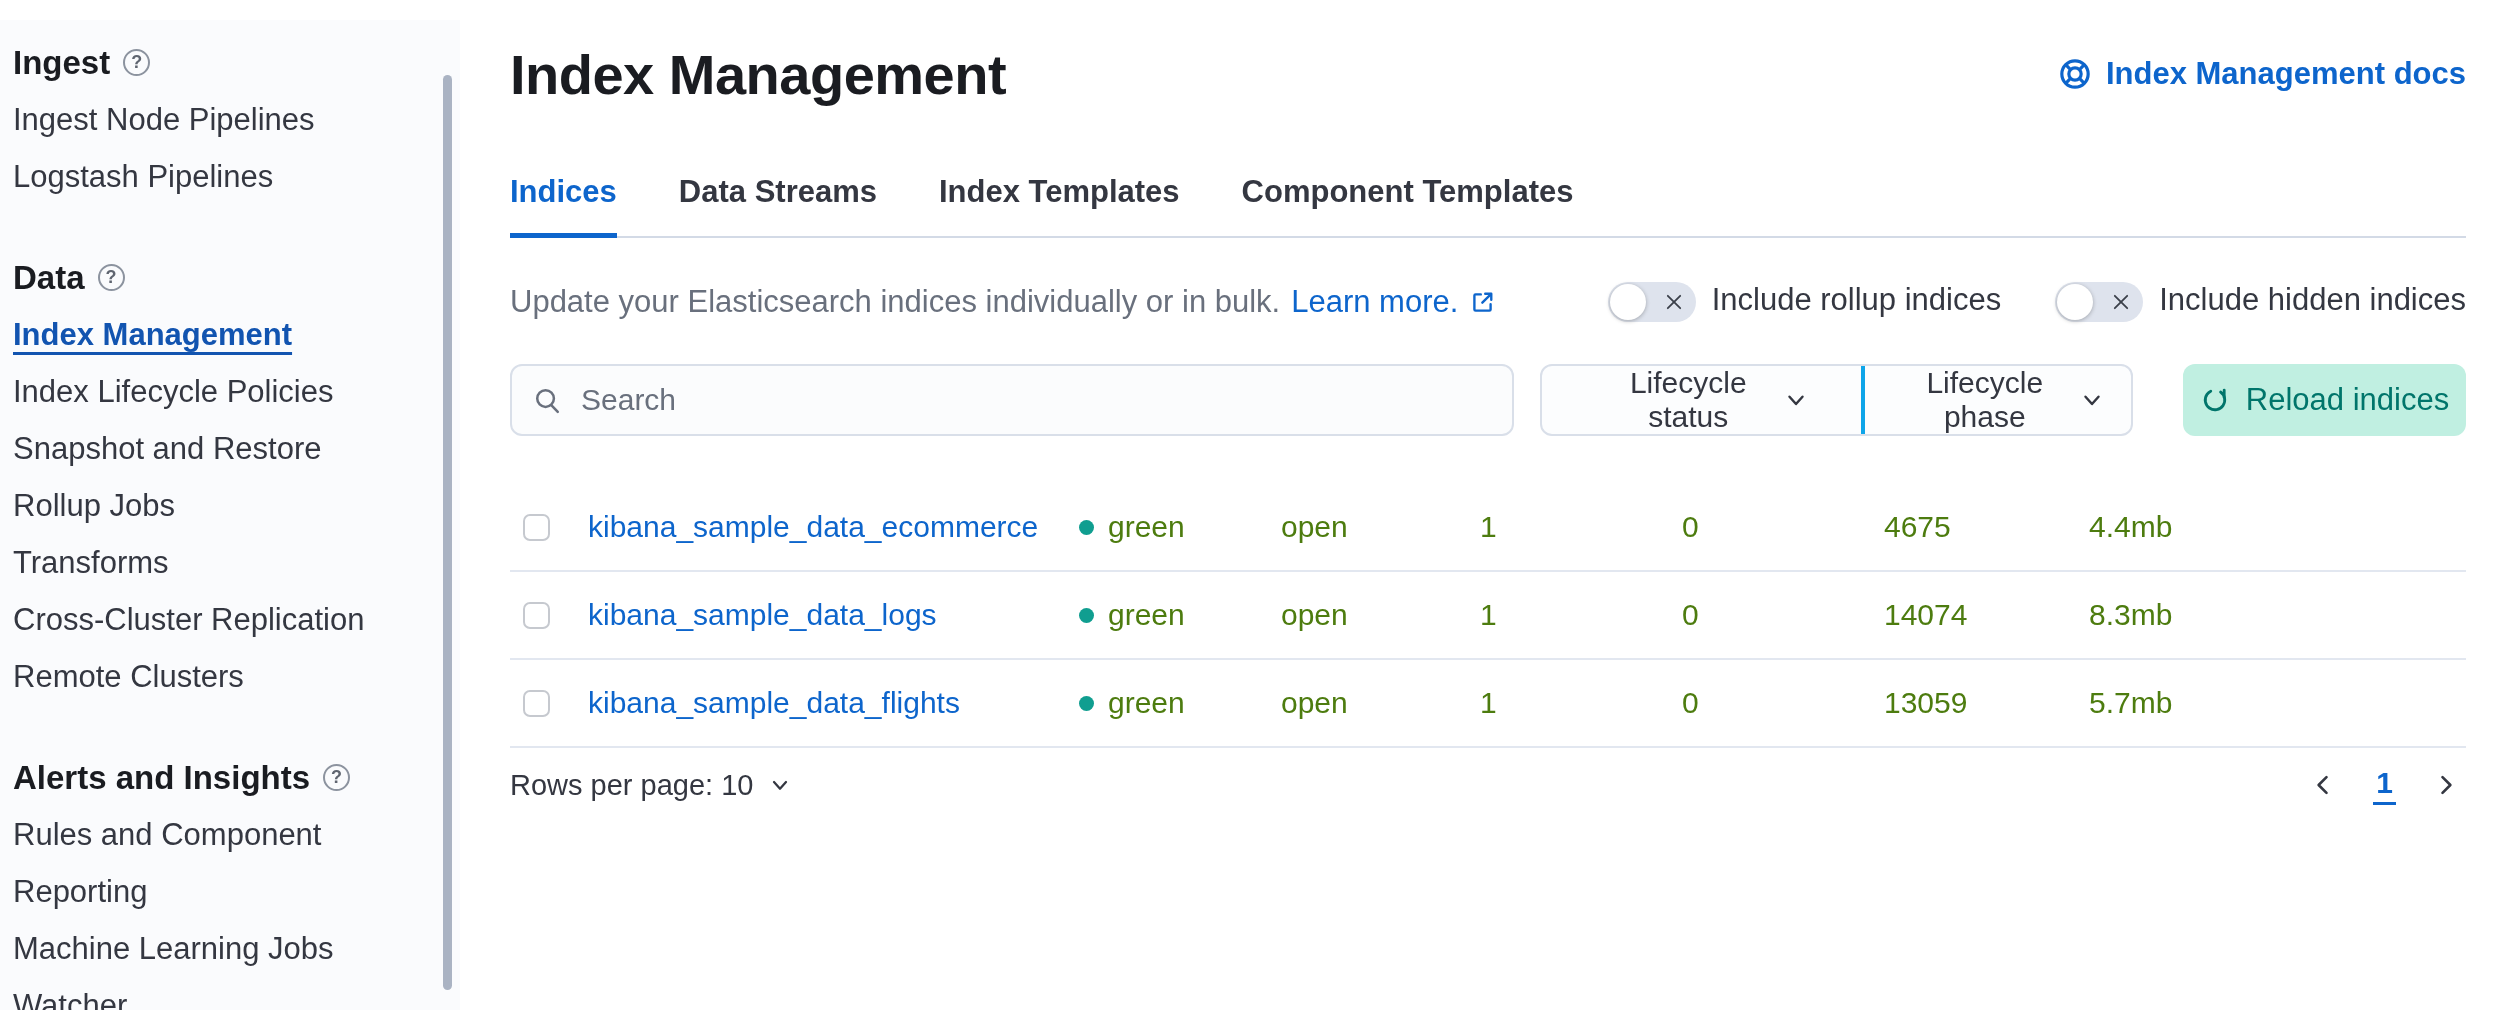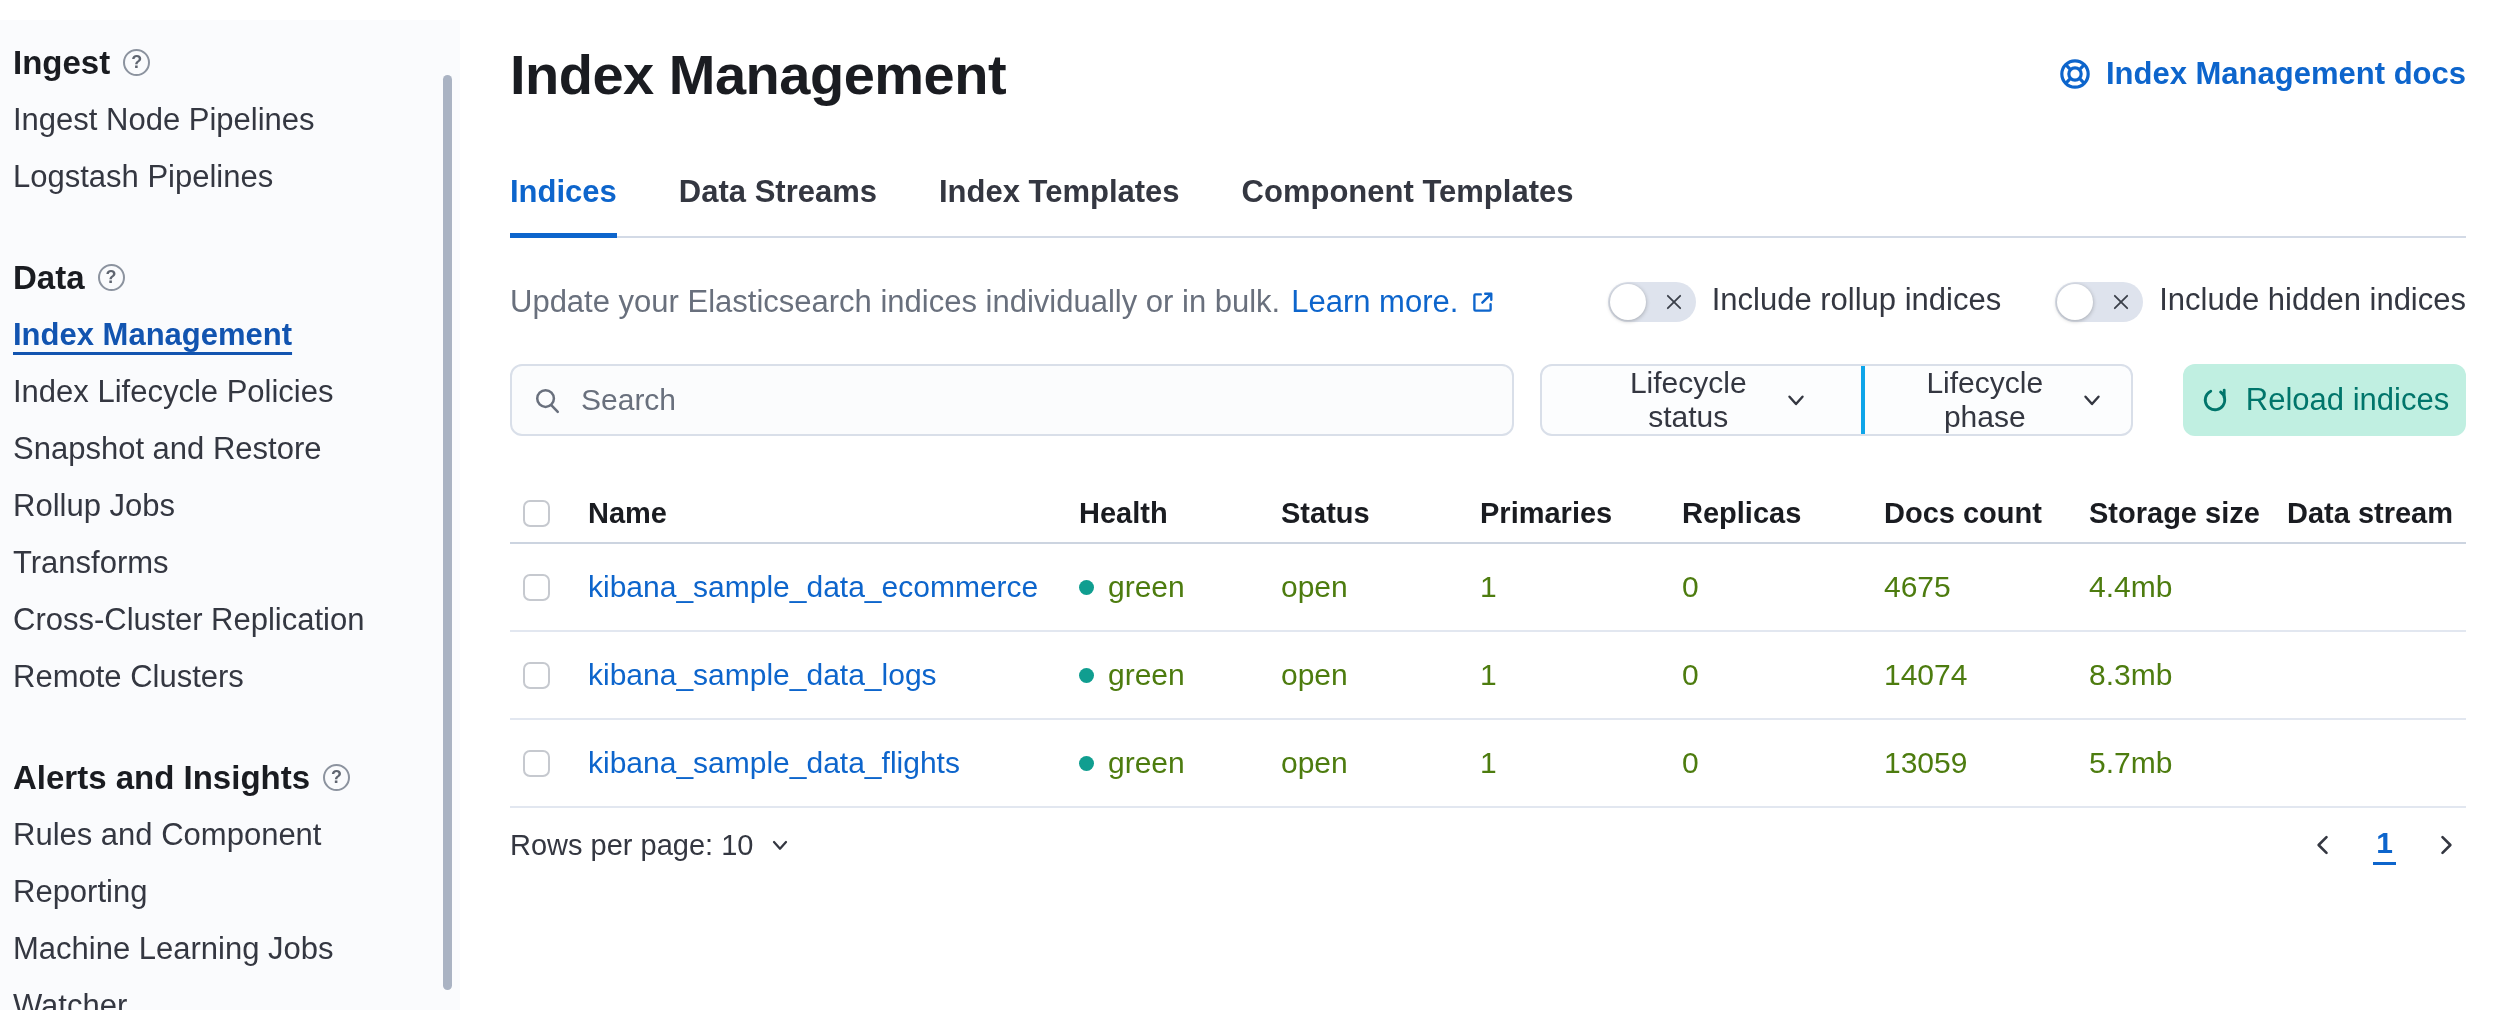--- a/index.html
+++ b/index.html
@@ -222,33 +222,20 @@
               <line x1="12.9" y1="2.7" x2="12.9" y2="6.6"></line>
             </g>
           </svg>
         </span>
         <span>Reload indices</span>
       </button>
     </div>
 
     <div class="table">
 
-      <div class="trow thead">
-        <div>
-            <div class="checkbox"></div>
-          </div>
-        <div class="th">Name</div>
-        <div class="th">Health</div>
-        <div class="th">Status</div>
-        <div class="th">Primaries</div>
-        <div class="th">Replicas</div>
-        <div class="th">Docs count</div>
-        <div class="th">Storage size</div>
-        <div class="th">Data stream</div>
-      </div>
 
       <div class="trow tdata">
         <div>
             <div class="checkbox"></div>
           </div>
         <div class="td name-link">kibana_sample_data_ecommerce</div>
         <div class="td health">
           <span class="dot"></span>
           <span>green</span>
         </div>

